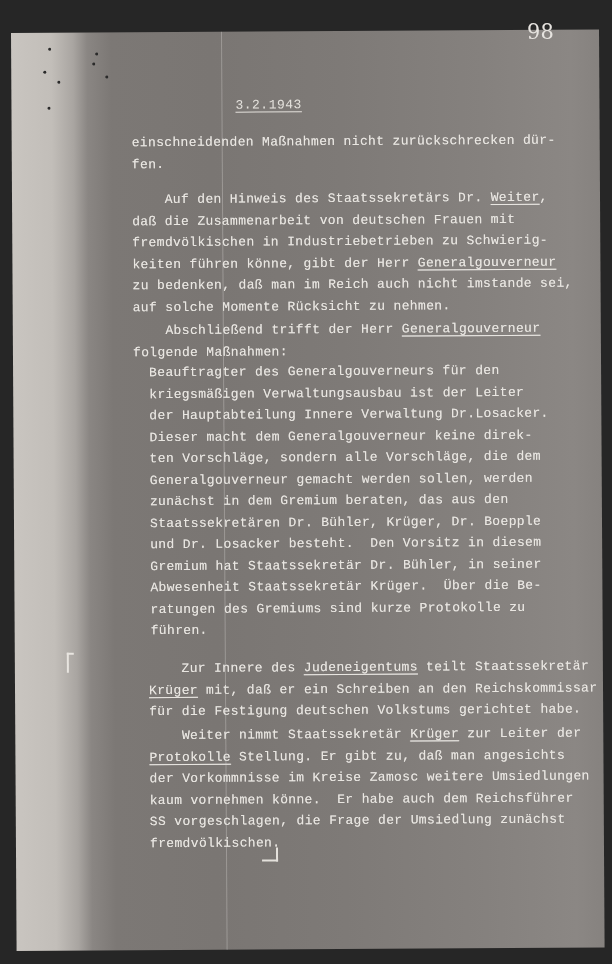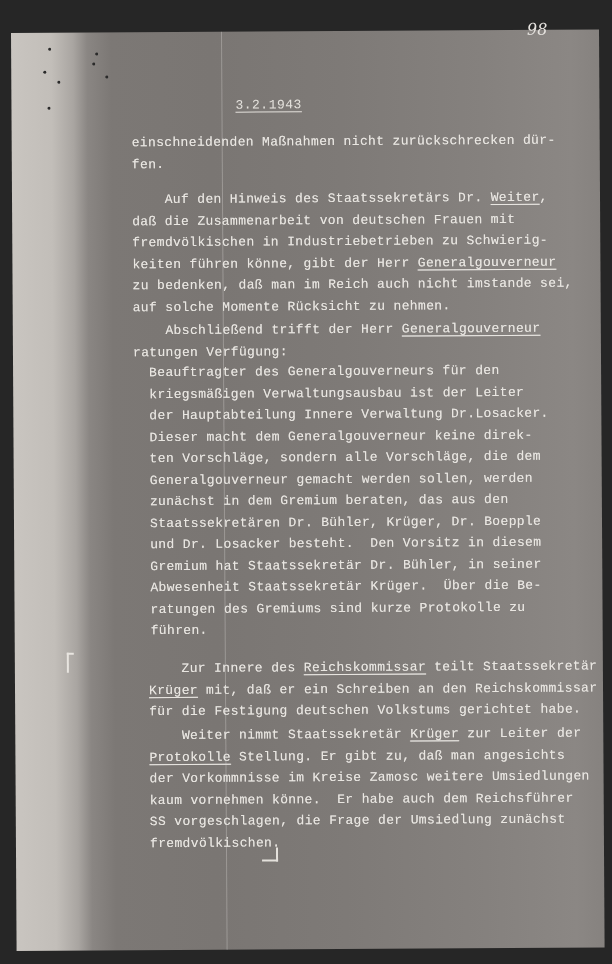--- a/index.html
+++ b/index.html
@@ -43,22 +43,21 @@
       top: 0;
       width: 1px;
       height: 100%;
       background: rgba(220,218,214,0.35);
     }
     .folio {
       position: absolute;
       left: 516px;
       top: -10px;
       font-family: "DejaVu Serif", serif;
-      font-style: italic;
-      font-size: 16px;
+      font-size: 21px;
       color: #e6e3df;
     }
     .date {
       position: absolute;
       left: 224px;
       top: 66px;
       font-size: 13px;
       color: #e4e1dc;
       text-decoration: underline;
       text-underline-offset: 3px;
@@ -129,39 +128,39 @@
 <span>fen.</span></div>
 
   <div class="text p2"><span>    Auf den Hinweis des Staatssekretärs Dr. </span><span class="u">Weiter</span><span>,</span>
 <span>daß die Zusammenarbeit von deutschen Frauen mit</span>
 <span>fremdvölkischen in Industriebetrieben zu Schwierig-</span>
 <span>keiten führen könne, gibt der Herr </span><span class="u">Generalgouverneur</span>
 <span>zu bedenken, daß man im Reich auch nicht imstande sei,</span>
 <span>auf solche Momente Rücksicht zu nehmen.</span></div>
 
   <div class="text p3"><span>    Abschließend trifft der Herr </span><span class="u">Generalgouverneur</span>
-<span>ratungen Verfügung:</span></div>
+<span>folgende Maßnahmen:</span></div>
 
   <div class="text p3b"><span>Beauftragter des Generalgouverneurs für den</span>
 <span>kriegsmäßigen Verwaltungsausbau ist der Leiter</span>
 <span>der Hauptabteilung Innere Verwaltung Dr.Losacker.</span>
 <span>Dieser macht dem Generalgouverneur keine direk-</span>
 <span>ten Vorschläge, sondern alle Vorschläge, die dem</span>
 <span>Generalgouverneur gemacht werden sollen, werden</span>
 <span>zunächst in dem Gremium beraten, das aus den</span>
 <span>Staatssekretären Dr. Bühler, Krüger, Dr. Boepple</span>
 <span>und Dr. Losacker besteht.  Den Vorsitz in diesem</span>
 <span>Gremium hat Staatssekretär Dr. Bühler, in seiner</span>
 <span>Abwesenheit Staatssekretär Krüger.  Über die Be-</span>
 <span>ratungen des Gremiums sind kurze Protokolle zu</span>
 <span>führen.</span></div>
 
   <div class="corner-mark-left"></div>
 
-  <div class="text p4"><span>    Zur Innere des </span><span class="u">Reichskommissar</span><span> teilt Staatssekretär</span>
+  <div class="text p4"><span>    Zur Innere des </span><span class="u">Judeneigentums</span><span> teilt Staatssekretär</span>
 <span class="u">Krüger</span><span> mit, daß er ein Schreiben an den Reichskommissar</span>
 <span>für die Festigung deutschen Volkstums gerichtet habe.</span></div>
 
   <div class="text p5"><span>    Weiter nimmt Staatssekretär </span><span class="u">Krüger</span><span> zur Leiter der</span>
 <span class="u">Protokolle</span><span> Stellung. Er gibt zu, daß man angesichts</span>
 <span>der Vorkommnisse im Kreise Zamosc weitere Umsiedlungen</span>
 <span>kaum vornehmen könne.  Er habe auch dem Reichsführer</span>
 <span>SS vorgeschlagen, die Frage der Umsiedlung zunächst</span>
 <span>fremdvölkischen.</span></div>
 

